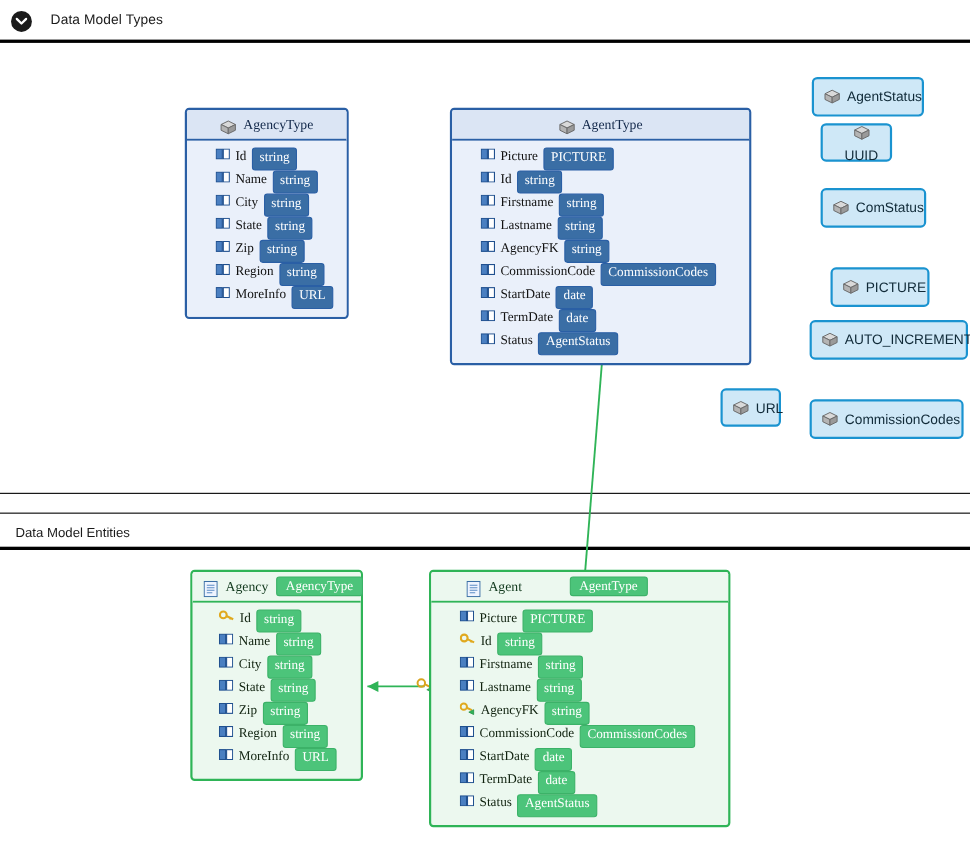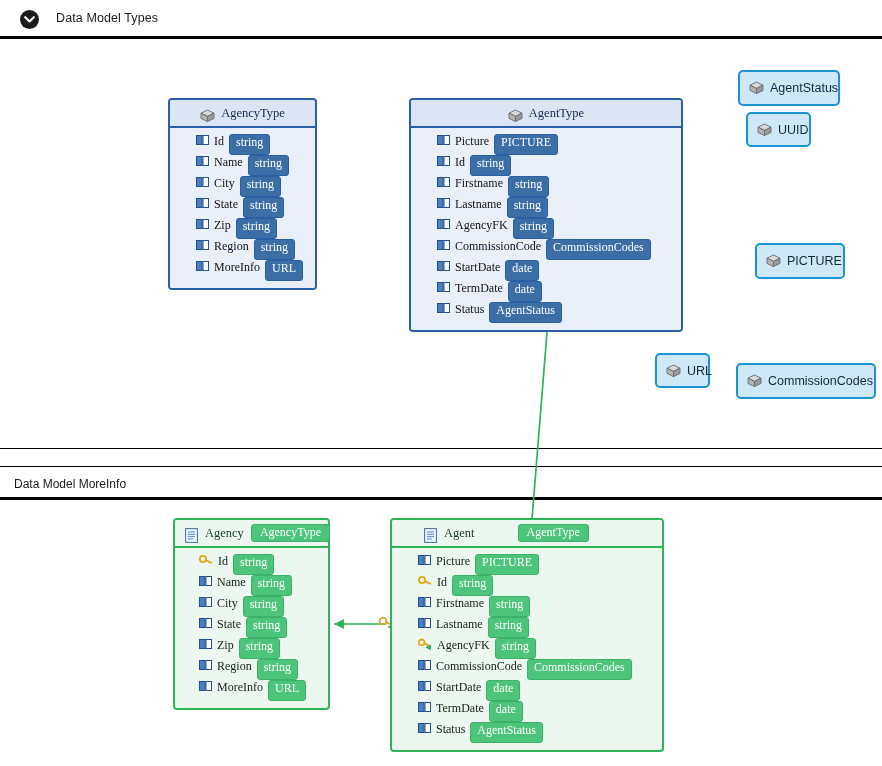--- a/index.html
+++ b/index.html
@@ -8,21 +8,21 @@
     background:#ffffff;
     font-family:"Liberation Sans","DejaVu Sans",sans-serif;
     font-size:12px;
     color:#1a1a1a;
     position:relative;
     overflow:hidden;
   }
   .canvas{position:absolute;inset:0;}
 
   
-  .topbar{position:absolute;left:14px;top:0;width:714px;height:38px;background:#fff;}
+  .topbar{position:absolute;left:4px;top:0;width:714px;height:38px;background:#fff;}
   .chev{
     position:absolute;left:6px;top:10px;width:19px;height:19px;border-radius:50%;
     background:#1b1b1b;
   }
   .chev svg{position:absolute;left:4px;top:5px;}
   .topbar-title{
     position:absolute;left:42px;top:11px;font-size:12.5px;color:#1a1a1a;
     letter-spacing:.1px;white-space:nowrap;
   }
   .rule{position:absolute;left:0;background:#000;}
@@ -116,21 +116,21 @@
       <svg width="11" height="9" viewBox="0 0 11 9">
           <path d="M1.2 2.2 L5.5 6.4 L9.8 2.2" stroke="#fff" stroke-width="2.1" fill="none" stroke-linecap="round" stroke-linejoin="round"></path>
         </svg>
     </div>
     <div class="topbar-title">Data Model Types</div>
   </div>
   <div class="rule thick" style="top:36px;width:882px;"></div>
 
   <div class="rule thin" style="top:448px;width:882px;"></div>
   <div class="rule thin" style="top:466px;width:882px;"></div>
-  <div class="section-title" style="top:477px;">Data Model MoreInfo</div>
+  <div class="section-title" style="top:477px;">Data Model Entities</div>
   <div class="rule thick" style="top:497px;width:882px;"></div>
 
   <svg class="overlay">
 
     <path d="M548 320 L532 519" stroke="#2fb457" stroke-width="1.7" fill="none"></path>
 
     <path d="M392 624 L392 640 L370 640" stroke="#2fb457" stroke-width="1.6" fill="none" style="display:none"></path>
     <path d="M386 624 L334 624" stroke="#2fb457" stroke-width="1.7" fill="none"></path>
     <polygon points="334,624 344,619 344,629" fill="#2fb457"></polygon>
 
@@ -304,35 +304,51 @@
   </div>
 
   <div class="chip" style="left:738px;top:70px;width:102px;height:36px;">
     <span class="ico ico-cube"><svg width="15" height="14" viewBox="0 0 15 14">
           <polygon points="7.5,1 14,4.2 7.5,7.4 1,4.2" fill="#d9d9d9" stroke="#6b6b6b" stroke-width=".9"></polygon>
           <polygon points="1,4.2 7.5,7.4 7.5,12.6 1,9.4" fill="#b4b4b4" stroke="#6b6b6b" stroke-width=".9"></polygon>
           <polygon points="14,4.2 7.5,7.4 7.5,12.6 14,9.4" fill="#9a9a9a" stroke="#6b6b6b" stroke-width=".9"></polygon>
         </svg></span>
     <span>AgentStatus</span>
   </div>
-  <div class="chip" style="left:746px;top:112px;width:65px;height:35px;">
+  <div class="chip" style="left:746px;top:112px;width:65px;height:35px;flex-direction:column;">
     <span class="ico ico-cube"><svg width="15" height="14" viewBox="0 0 15 14">
           <polygon points="7.5,1 14,4.2 7.5,7.4 1,4.2" fill="#d9d9d9" stroke="#6b6b6b" stroke-width=".9"></polygon>
           <polygon points="1,4.2 7.5,7.4 7.5,12.6 1,9.4" fill="#b4b4b4" stroke="#6b6b6b" stroke-width=".9"></polygon>
           <polygon points="14,4.2 7.5,7.4 7.5,12.6 14,9.4" fill="#9a9a9a" stroke="#6b6b6b" stroke-width=".9"></polygon>
         </svg></span>
     <span>UUID</span>
   </div>
+  <div class="chip" style="left:746px;top:171px;width:96px;height:36px;">
+    <span class="ico ico-cube"><svg width="15" height="14" viewBox="0 0 15 14">
+          <polygon points="7.5,1 14,4.2 7.5,7.4 1,4.2" fill="#d9d9d9" stroke="#6b6b6b" stroke-width=".9"></polygon>
+          <polygon points="1,4.2 7.5,7.4 7.5,12.6 1,9.4" fill="#b4b4b4" stroke="#6b6b6b" stroke-width=".9"></polygon>
+          <polygon points="14,4.2 7.5,7.4 7.5,12.6 14,9.4" fill="#9a9a9a" stroke="#6b6b6b" stroke-width=".9"></polygon>
+        </svg></span>
+    <span>ComStatus</span>
+  </div>
   <div class="chip" style="left:755px;top:243px;width:90px;height:36px;">
     <span class="ico ico-cube"><svg width="15" height="14" viewBox="0 0 15 14">
           <polygon points="7.5,1 14,4.2 7.5,7.4 1,4.2" fill="#d9d9d9" stroke="#6b6b6b" stroke-width=".9"></polygon>
           <polygon points="1,4.2 7.5,7.4 7.5,12.6 1,9.4" fill="#b4b4b4" stroke="#6b6b6b" stroke-width=".9"></polygon>
           <polygon points="14,4.2 7.5,7.4 7.5,12.6 14,9.4" fill="#9a9a9a" stroke="#6b6b6b" stroke-width=".9"></polygon>
         </svg></span>
     <span>PICTURE</span>
+  </div>
+  <div class="chip" style="left:736px;top:291px;width:144px;height:36px;">
+    <span class="ico ico-cube"><svg width="15" height="14" viewBox="0 0 15 14">
+          <polygon points="7.5,1 14,4.2 7.5,7.4 1,4.2" fill="#d9d9d9" stroke="#6b6b6b" stroke-width=".9"></polygon>
+          <polygon points="1,4.2 7.5,7.4 7.5,12.6 1,9.4" fill="#b4b4b4" stroke="#6b6b6b" stroke-width=".9"></polygon>
+          <polygon points="14,4.2 7.5,7.4 7.5,12.6 14,9.4" fill="#9a9a9a" stroke="#6b6b6b" stroke-width=".9"></polygon>
+        </svg></span>
+    <span>AUTO_INCREMENT</span>
   </div>
   <div class="chip" style="left:655px;top:353px;width:55px;height:35px;">
     <span class="ico ico-cube"><svg width="15" height="14" viewBox="0 0 15 14">
           <polygon points="7.5,1 14,4.2 7.5,7.4 1,4.2" fill="#d9d9d9" stroke="#6b6b6b" stroke-width=".9"></polygon>
           <polygon points="1,4.2 7.5,7.4 7.5,12.6 1,9.4" fill="#b4b4b4" stroke="#6b6b6b" stroke-width=".9"></polygon>
           <polygon points="14,4.2 7.5,7.4 7.5,12.6 14,9.4" fill="#9a9a9a" stroke="#6b6b6b" stroke-width=".9"></polygon>
         </svg></span>
     <span>URL</span>
   </div>
   <div class="chip" style="left:736px;top:363px;width:140px;height:36px;">

